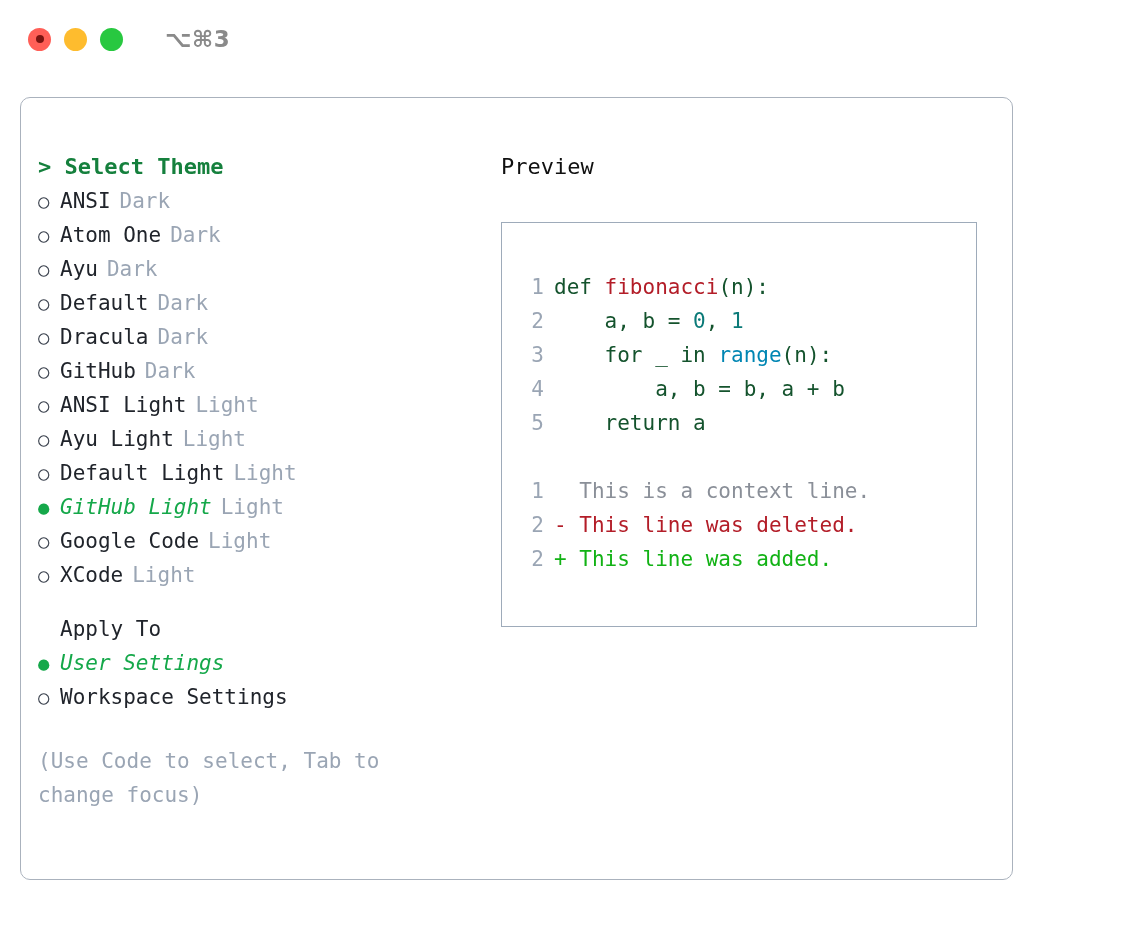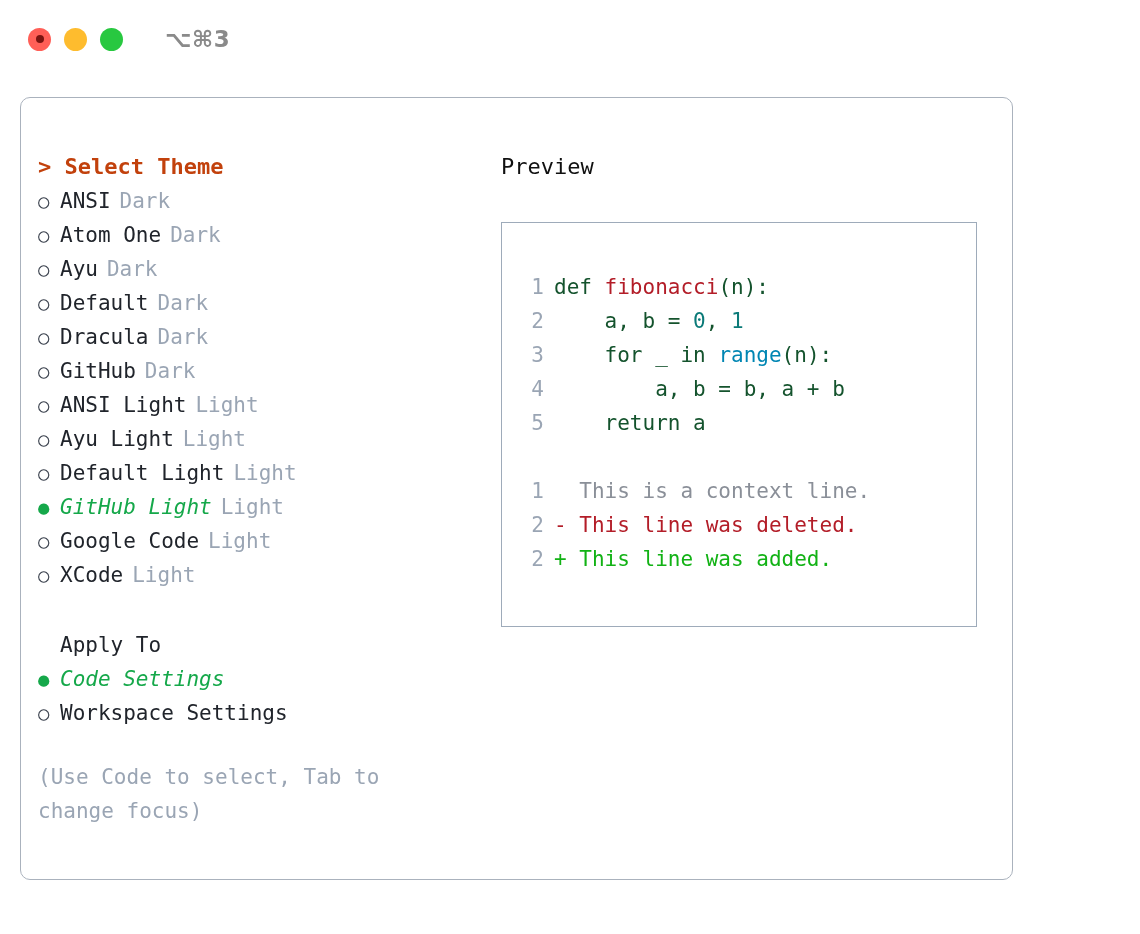--- a/index.html
+++ b/index.html
@@ -91,21 +91,21 @@
   .left {
     position: absolute;
     left: 17px;
     top: 52px;
     width: 440px;
   }
 
   .section-title {
     font-size: 22px;
     font-weight: bold;
-    color: #c2410c;
+    color: #15803d;
     line-height: 34px;
     white-space: pre;
   }
 
   .opt-list { margin: 0; padding: 0; }
 
   .opt {
     display: flex;
     align-items: baseline;
     line-height: 34px;
@@ -125,21 +125,21 @@
   }
   .opt.selected .bullet { color: #15a84a; }
   .opt.selected .name   { color: #15a84a; font-style: italic; }
 
   .apply-header {
     font-size: 21px;
     color: #20242b;
     line-height: 34px;
     padding-left: 22px;
     white-space: pre;
-    margin-top: 36px;
+    margin-top: 20px;
   }
 
   .hint {
     margin-top: 30px;
     font-size: 21px;
     line-height: 34px;
     color: #9aa5b4;
     width: 405px;
   }
 
@@ -221,21 +221,21 @@
             <div class="opt"><span class="bullet">○</span><span class="name">ANSI Light</span><span class="tag">Light</span></div>
             <div class="opt"><span class="bullet">○</span><span class="name">Ayu Light</span><span class="tag">Light</span></div>
             <div class="opt"><span class="bullet">○</span><span class="name">Default Light</span><span class="tag">Light</span></div>
             <div class="opt selected"><span class="bullet">●</span><span class="name">GitHub Light</span><span class="tag">Light</span></div>
             <div class="opt"><span class="bullet">○</span><span class="name">Google Code</span><span class="tag">Light</span></div>
             <div class="opt"><span class="bullet">○</span><span class="name">XCode</span><span class="tag">Light</span></div>
           </div>
 
         <div class="apply-header">Apply To</div>
         <div class="opt-list" id="apply-list">
-            <div class="opt selected"><span class="bullet">●</span><span class="name">Code Settings</span></div>
+            <div class="opt selected"><span class="bullet">●</span><span class="name">User Settings</span></div>
             <div class="opt"><span class="bullet">○</span><span class="name">Workspace Settings</span></div>
           </div>
 
         <div class="hint">(Use Code to select, Tab to change focus)</div>
       </div>
 
       <div class="right">
         <div class="preview-title">Preview</div>
 
         <div class="preview-box">

